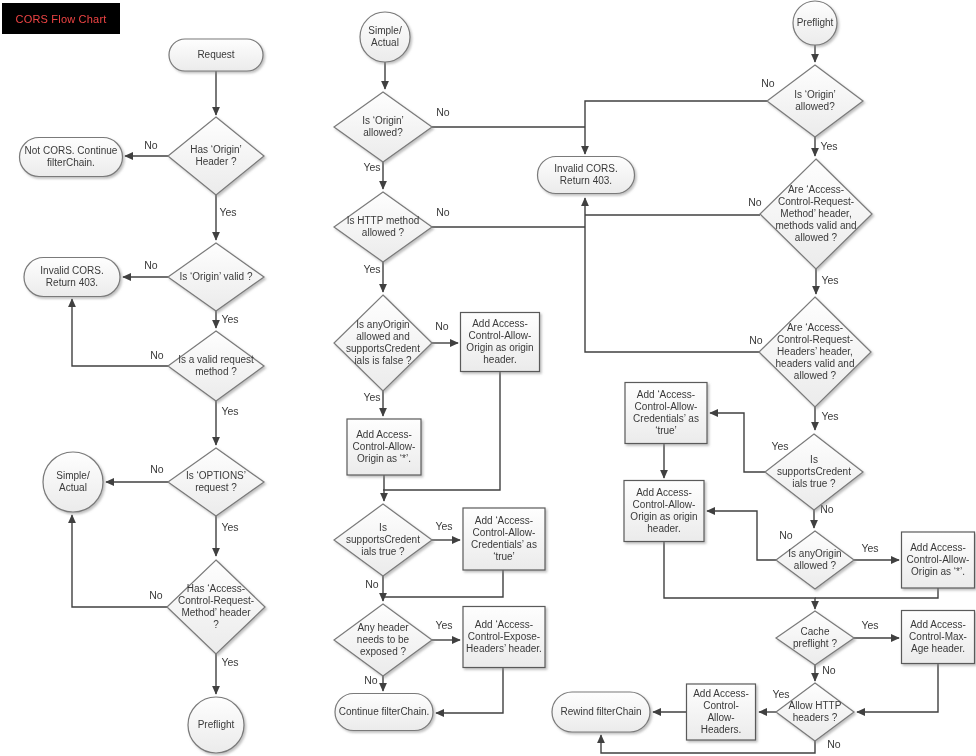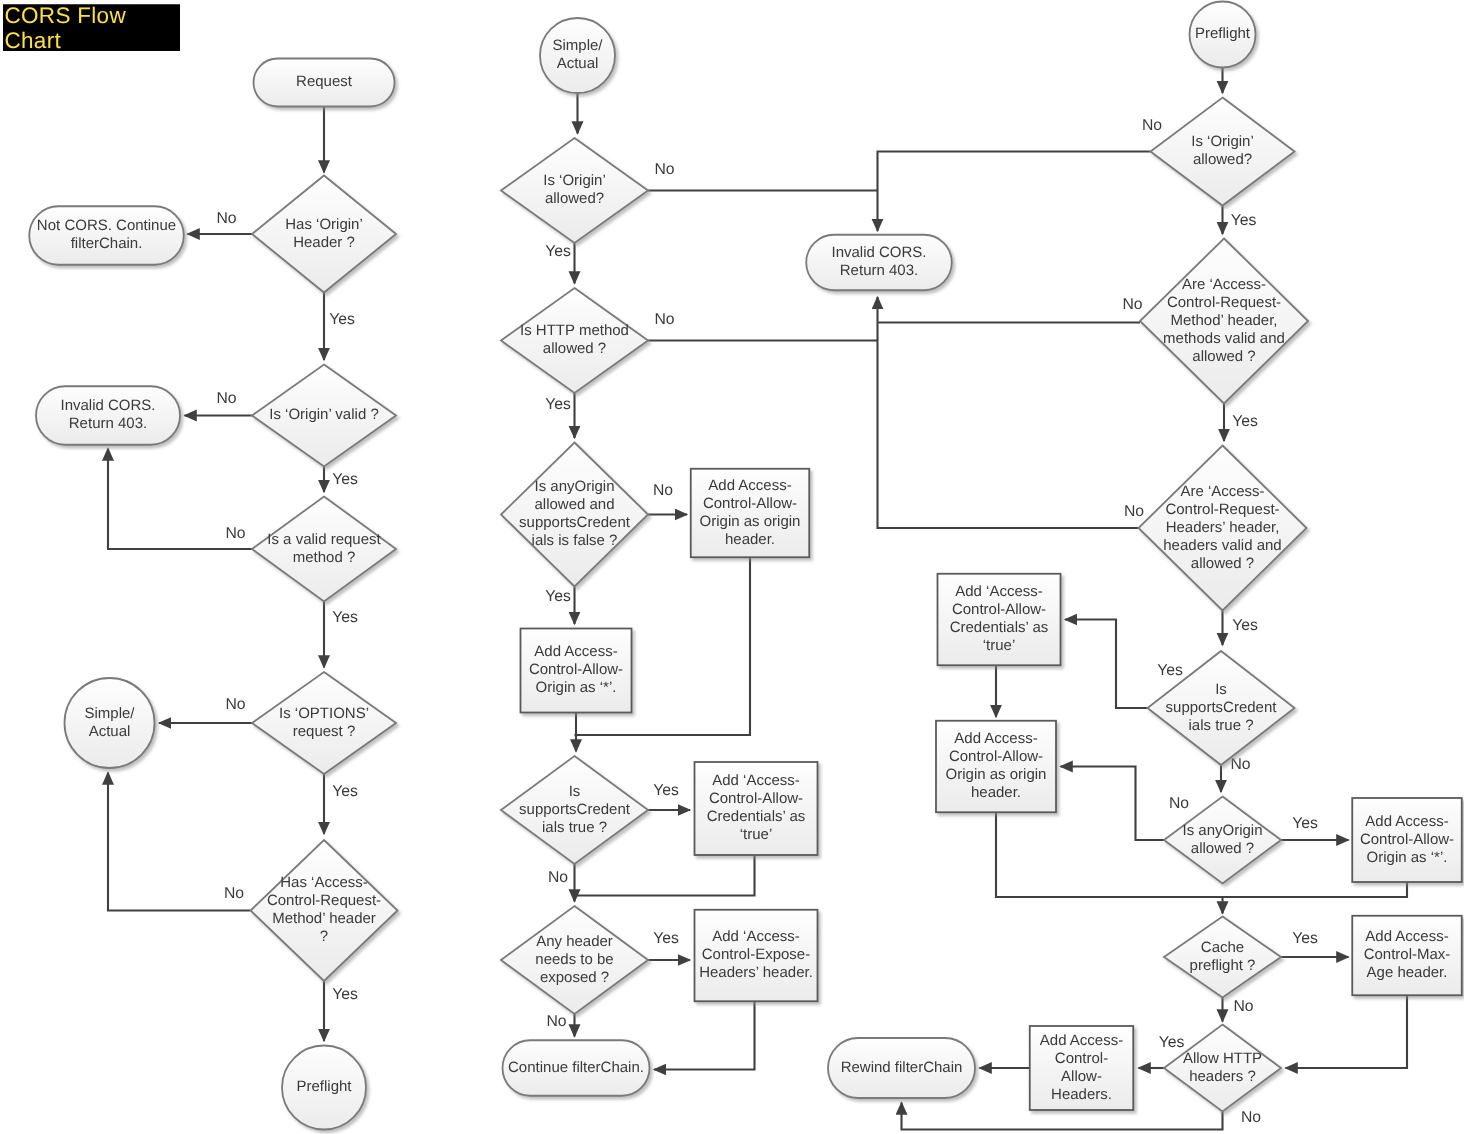--- a/index.html
+++ b/index.html
@@ -2,21 +2,21 @@
 <html><head>
 <meta charset="utf-8">
 <style>
   html, body { margin: 0; padding: 0; background: #ffffff; }
   body {
     width: 976px; height: 756px; position: relative; overflow: hidden;
     font-family: "Liberation Sans", sans-serif;
   }
   #title-box {
     position: absolute; left: 2px; top: 3px; width: 118px; height: 31px;
-    background: #000000; color: #fde047; font-size: 15px;
+    background: #000000; color: #ef4444; font-size: 11px;
     display: flex; align-items: center; justify-content: center;
     letter-spacing: 0.2px; box-sizing: border-box; border: 1px solid #000;
   }
   #diagram-svg { position: absolute; left: 0; top: 0; }
   .node-text { fill: #3a3a3a; font-size: 10px; font-family: "Liberation Sans", sans-serif; }
   .edge-label { fill: #3a3a3a; font-size: 10.5px; font-family: "Liberation Sans", sans-serif; }
 </style>
 </head>
 <body>
 

